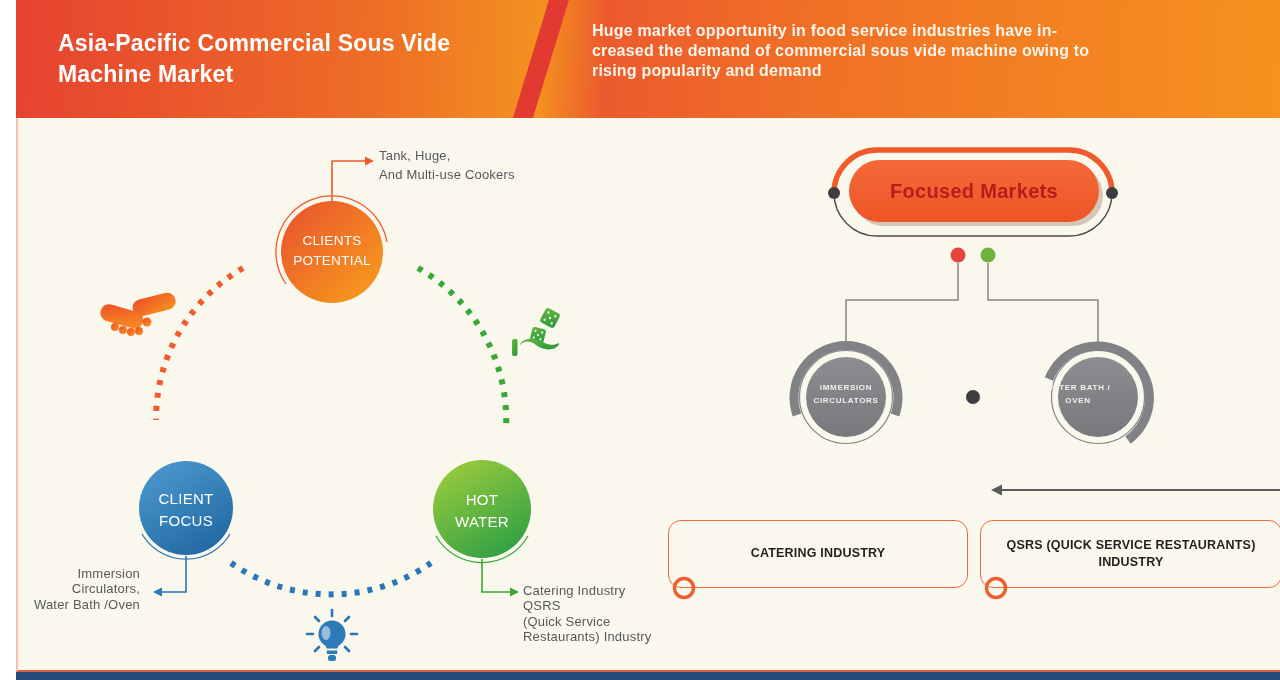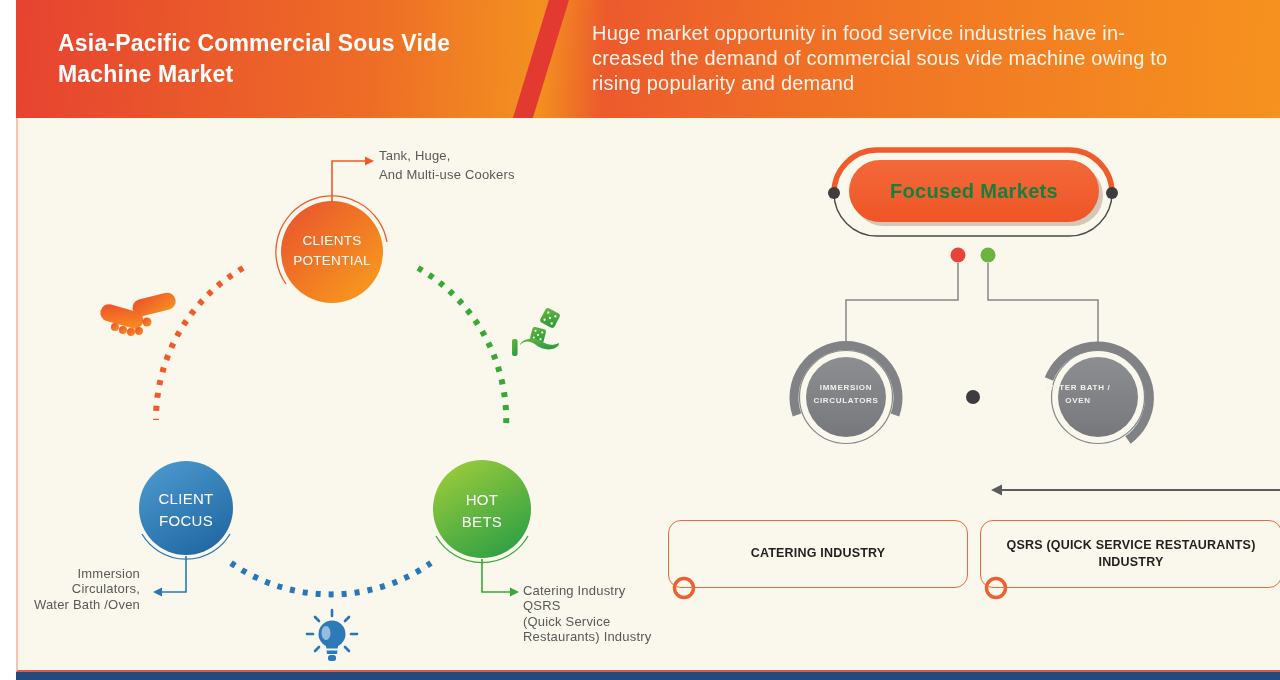--- a/index.html
+++ b/index.html
@@ -18,21 +18,21 @@
     position:absolute; left:536px; top:-10px; width:20px; height:140px;
     background:#e23a30; transform:skewX(-17deg); transform-origin:top;
   }
   .header-title {
     position:absolute; left:42px; top:28px; width:490px;
     color:#ffffff; font-size:23px; font-weight:700; line-height:1.35;
     white-space:pre-line; letter-spacing:0.2px;
   }
   .header-subtitle {
     position:absolute; left:576px; top:21px; width:680px;
-    color:#fdf4ea; font-size:20px; font-weight:400; line-height:1.26;
+    color:#fdf4ea; font-size:16px; font-weight:700; line-height:1.26;
     white-space:pre-line; letter-spacing:0.2px;
   }
 
   
   .content {
     position:absolute; left:0; top:118px; width:1280px; height:554px;
     background:#faf7ec;
     border-left:2px solid #f3c4b2; border-right:2px solid #f3c4b2;
     border-bottom:2px solid #de5b3d;
   }
@@ -49,21 +49,21 @@
   .hb-label  { left:406px; top:489px; width:120px; font-size:15px;   line-height:1.45; letter-spacing:0.3px; }
 
   .annotation { color:#58595b; font-size:13px; line-height:1.18; letter-spacing:0.2px; }
   .tank-annotation      { left:363px; top:147px; width:210px; line-height:1.45; }
   .immersion-annotation { left:0px;  top:566px; width:124px; text-align:right; }
   .catering-annotation  { left:507px; top:583px; width:180px; }
 
   .fm-label {
     left:833px; top:160px; width:250px; height:62px;
     display:flex; align-items:center; justify-content:center;
-    color:#15803d; font-size:20px; font-weight:700; letter-spacing:0.3px;
+    color:#b91c1c; font-size:20px; font-weight:700; letter-spacing:0.3px;
   }
   .node-label {
     color:#f3f1ec; font-size:8px; font-weight:700; letter-spacing:0.7px;
     text-align:center; line-height:1.6;
   }
   .node-label-left  { left:772px;  top:382px; width:116px; }
   .node-label-right { left:1004px; top:382px; width:116px; }
 
   .futuristic-heading {
     left:650px; top:494px; color:#414042; font-size:17px; font-weight:400;
@@ -235,21 +235,21 @@
 
     <circle cx="668" cy="588" r="9.5" fill="#fbf8ee" stroke="#ee5f30" stroke-width="3.4"></circle>
     <circle cx="980" cy="588" r="9.5" fill="#fbf8ee" stroke="#ee5f30" stroke-width="3.4"></circle>
   </svg>
 
   <div class="abs circle-label cp-label pre">CLIENTS
 POTENTIAL</div>
   <div class="abs circle-label cf-label pre">CLIENT
 FOCUS</div>
   <div class="abs circle-label hb-label pre">HOT
-BETS</div>
+WATER</div>
 
   <div class="abs annotation tank-annotation pre">Tank, Huge,
 And Multi-use Cookers</div>
   <div class="abs annotation immersion-annotation pre">Immersion
 Circulators,
 Water Bath /Oven</div>
   <div class="abs annotation catering-annotation pre">Catering Industry
 QSRS
 (Quick Service
 Restaurants) Industry</div>

